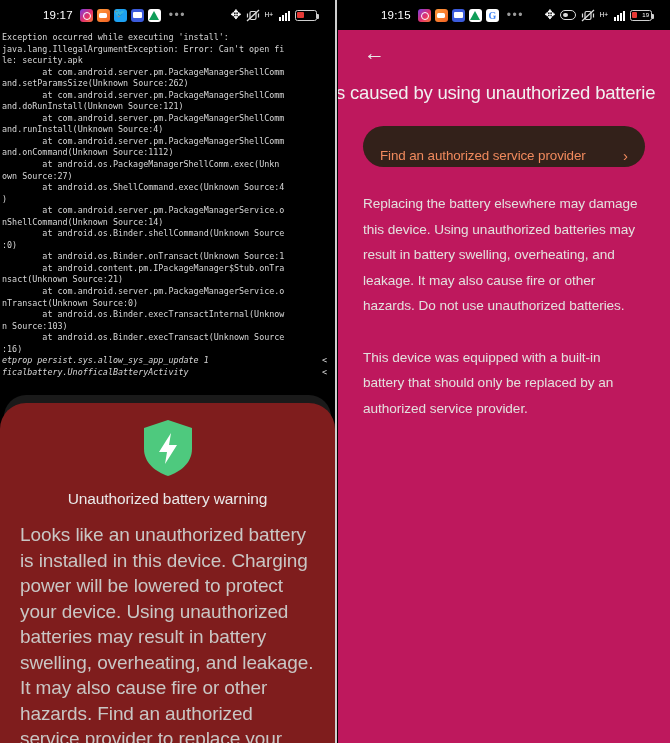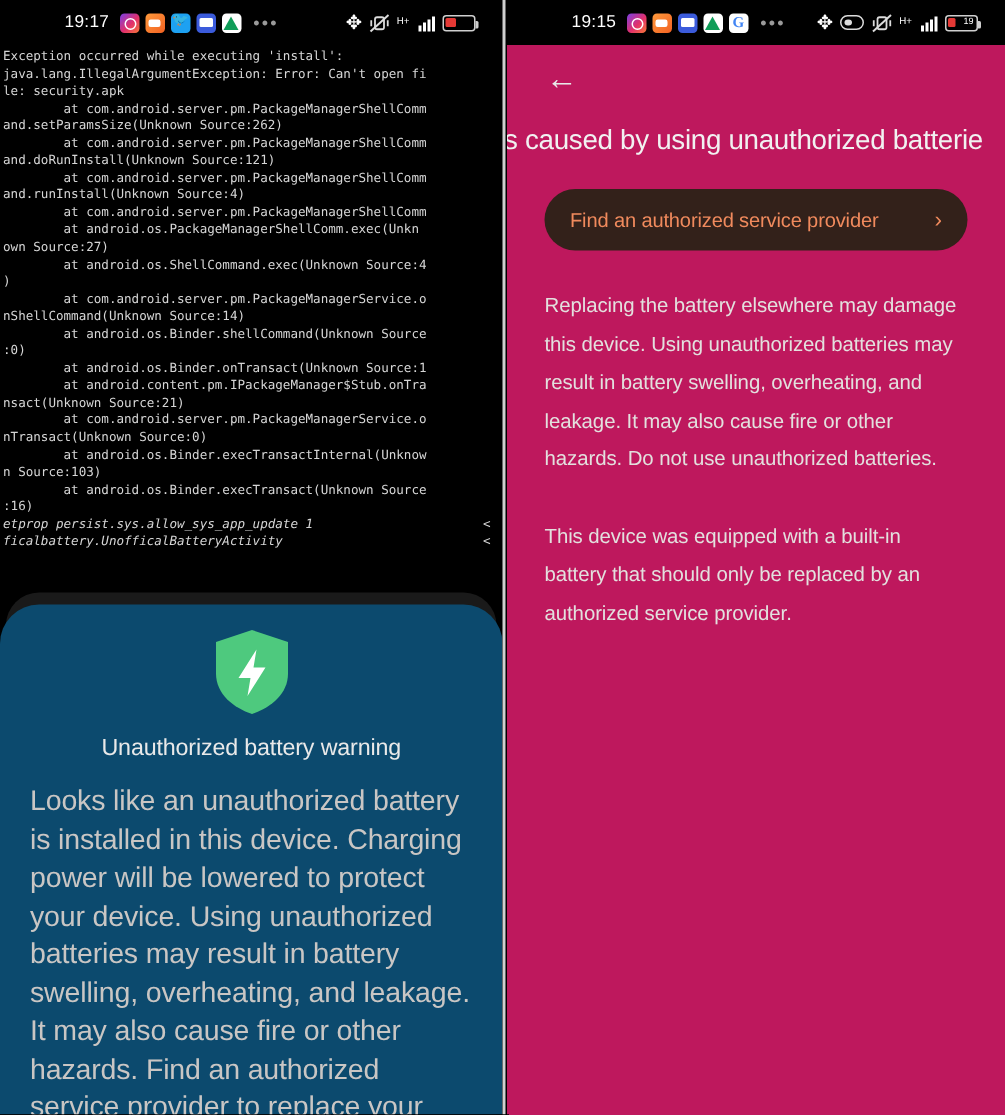--- a/index.html
+++ b/index.html
@@ -62,21 +62,21 @@
   .terminal { flex:1; padding:2px 0 0 2px; overflow:hidden; position:relative; }
   .term-line { color:#d6d6d6; font-family:"DejaVu Sans Mono", monospace;
     font-size:8.4px; line-height:11.55px; white-space:pre; letter-spacing:0px; }
   .term-line.mark { position:relative;font-style:italic; }
   .term-line.mark::after { content:"<"; position:absolute; right:8px; color:#d6d6d6; }
 
   
   .sheet-back { position:absolute; left:4px; right:4px; bottom:0; top:395px;
     background:#1a1a1a; border-radius:22px 22px 0 0; }
   .sheet { position:absolute; left:0; right:0; bottom:0; top:403px;
-    background:#0c4a6e; border-radius:26px 26px 0 0; padding:0 20px;
+    background:#7f1d1d; border-radius:26px 26px 0 0; padding:0 20px;
     display:flex; flex-direction:column; align-items:center; }
   .shield { margin-top:16px; width:52px; height:58px; position:relative; }
   .dlg-title { color:#e9e9e9; font-size:15.5px; margin-top:13px; text-align:center;
     letter-spacing:-.1px; }
   .dlg-body { color:#c9c6c4; font-size:19px; line-height:25.5px; margin-top:14px;
     width:100%; letter-spacing:-.1px; }
   .dlg-actions { display:flex; gap:14px; width:100%; margin-top:18px; margin-bottom:18px; }
   .btn { flex:1; height:42px; border-radius:21px; border:none; cursor:pointer;
     font-size:14.5px; font-family:"Liberation Sans", sans-serif; }
   .btn-sec { background:#333231; color:#e6e3e1; }
@@ -88,21 +88,21 @@
     background:#cfcfcf; }
 
   
   .screen-right { width:332px; height:743px; background:#be185d; position:relative;
     display:flex; flex-direction:column; overflow:hidden; }
   .back-row { height:44px; display:flex; align-items:center; padding-left:26px; }
   .back-arrow { color:#e8e8e8; font-size:21px; line-height:21px; cursor:pointer; }
   .page-title { color:#f1f1f1; font-size:18.5px; white-space:nowrap;
     margin-left:-24px; margin-top:8px; letter-spacing:-.2px; }
   .cta { margin:22px 25px 0 25px; height:41px; background:#33211a; border-radius:21px;
-    display:flex; align-items:center; padding:4px 17px; cursor:pointer;gap:36px; }
+    display:flex; align-items:flex-end; padding:4px 17px; cursor:pointer;gap:36px; }
   .cta-label { color:#f08a5d; font-size:13.4px; flex:1; letter-spacing:-.1px; }
   .cta-chev { color:#f08a5d; font-size:15px; line-height:15px; }
   .para { color:#e3e0de; font-size:13.6px; line-height:25.5px; margin:26px 25px 0 25px;
     letter-spacing:-.05px; }
   .para.second { margin-top:24px; }
 </style>
 </head>
 <body>
 
 <div class="screens">
@@ -150,20 +150,21 @@
           <div class="term-line">Exception occurred while executing 'install':</div>
           <div class="term-line">java.lang.IllegalArgumentException: Error: Can't open fi</div>
           <div class="term-line">le: security.apk</div>
           <div class="term-line">        at com.android.server.pm.PackageManagerShellComm</div>
           <div class="term-line">and.setParamsSize(Unknown Source:262)</div>
           <div class="term-line">        at com.android.server.pm.PackageManagerShellComm</div>
           <div class="term-line">and.doRunInstall(Unknown Source:121)</div>
           <div class="term-line">        at com.android.server.pm.PackageManagerShellComm</div>
           <div class="term-line">and.runInstall(Unknown Source:4)</div>
           <div class="term-line">        at com.android.server.pm.PackageManagerShellComm</div>
+          <div class="term-line">and.onCommand(Unknown Source:1112)</div>
           <div class="term-line">        at android.os.PackageManagerShellComm.exec(Unkn</div>
           <div class="term-line">own Source:27)</div>
           <div class="term-line">        at android.os.ShellCommand.exec(Unknown Source:4</div>
           <div class="term-line">)</div>
           <div class="term-line">        at com.android.server.pm.PackageManagerService.o</div>
           <div class="term-line">nShellCommand(Unknown Source:14)</div>
           <div class="term-line">        at android.os.Binder.shellCommand(Unknown Source</div>
           <div class="term-line">:0)</div>
           <div class="term-line">        at android.os.Binder.onTransact(Unknown Source:1</div>
           <div class="term-line">        at android.content.pm.IPackageManager$Stub.onTra</div>

